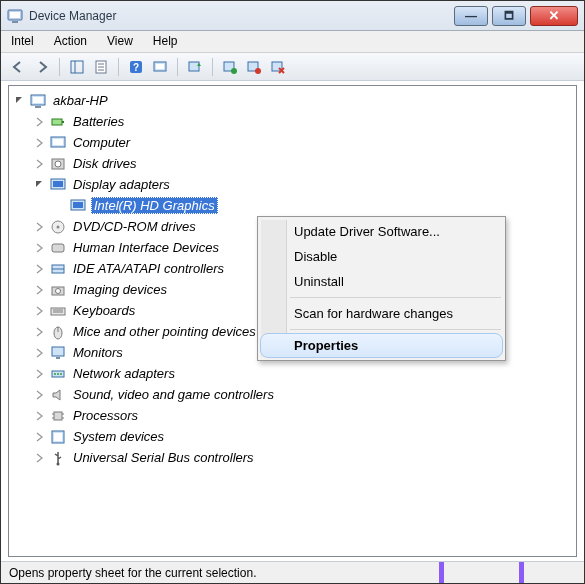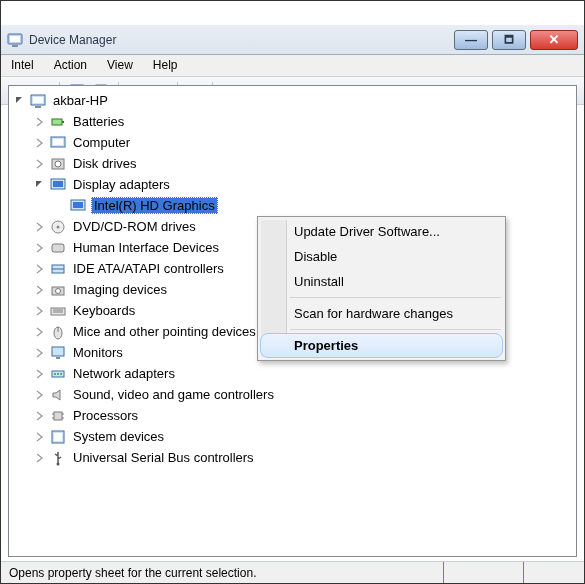--- a/index.html
+++ b/index.html
@@ -14,21 +14,20 @@
   }
   
   .titlebar {
     height: 30px;
     background: linear-gradient(to bottom, #e9eef5, #dde5ef);
     border-bottom: 1px solid #a3adb8;
     display: flex;
     align-items: center;
     padding: 0 6px;
     gap: 6px;
-    margin-top: 24px;
   }
   .titlebar .app-icon {
     width: 16px; height: 16px;
     display: inline-flex; align-items:center; justify-content:center;
   }
   .titlebar .title {
     flex: 1;
     color: #2b3a4a;
     font-size: 12px;
   }
@@ -85,20 +84,21 @@
     position:absolute;
     left:7px; right:7px; top:84px; bottom:26px;
     border:1px solid #828790;
     background:#fff;
     overflow:hidden;
   }
   .tree {
     padding:4px 4px;
     font-size:13px;
     color:#000;
+    font-style:italic;
   }
   .node {
     display:flex;
     align-items:center;
     height:21px;
     white-space:nowrap;
   }
   .arrow {
     width:14px; height:14px;
     flex:0 0 14px;
@@ -111,21 +111,21 @@
   .arrow.blank { visibility:hidden; }
   .icon {
     width:18px; height:16px;
     flex:0 0 18px;
     display:inline-flex;align-items:center;justify-content:center;
     margin-right:4px;
   }
   .label { padding:1px 2px; }
   .selected {
     background:#3a76d6;
-    color:#000000;
+    color:#ffffff;
     border:1px dotted #fff;
     padding:0 2px;
   }
   .ind0 { padding-left: 0px; }
   .ind1 { padding-left: 20px; }
   .ind2 { padding-left: 40px; }
   
   .ctxmenu {
     position:absolute;
     background:#f2f2f2;
@@ -161,21 +161,21 @@
   
   .status {
     position:absolute;
     left:0; right:0; bottom:0;
     height:22px;
     border-top:1px solid #c8ced6;
     background:#f0f0f0;
     display:flex;
     align-items:center;
   }
-  .status .cell { padding:0 8px; height:100%; display:flex; align-items:center; border-right:1px solid #8b5cf6;}
+  .status .cell { padding:0 8px; height:100%; display:flex; align-items:center; border-right:5px solid #8b5cf6;}
   .status .cell:first-child { flex:1; }
   .status .cell:last-child { border-right:none; width:60px;}
   .status .cell.mid { width:80px;}
 </style>
 </head>
 <body>
 
 <div class="titlebar">
   <span class="app-icon">
     <svg width="16" height="16" viewBox="0 0 16 16">

